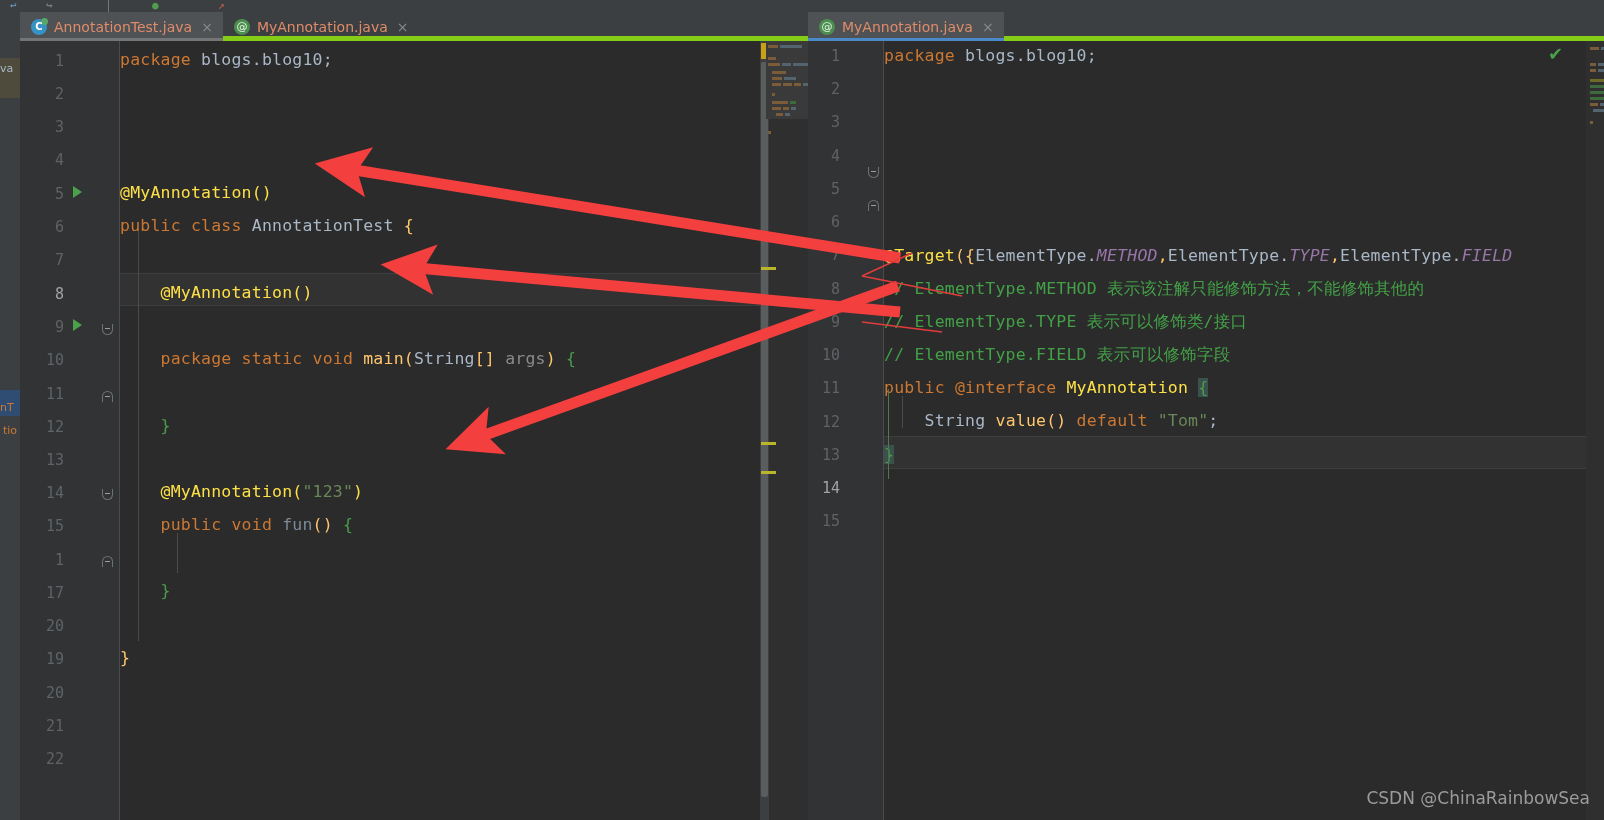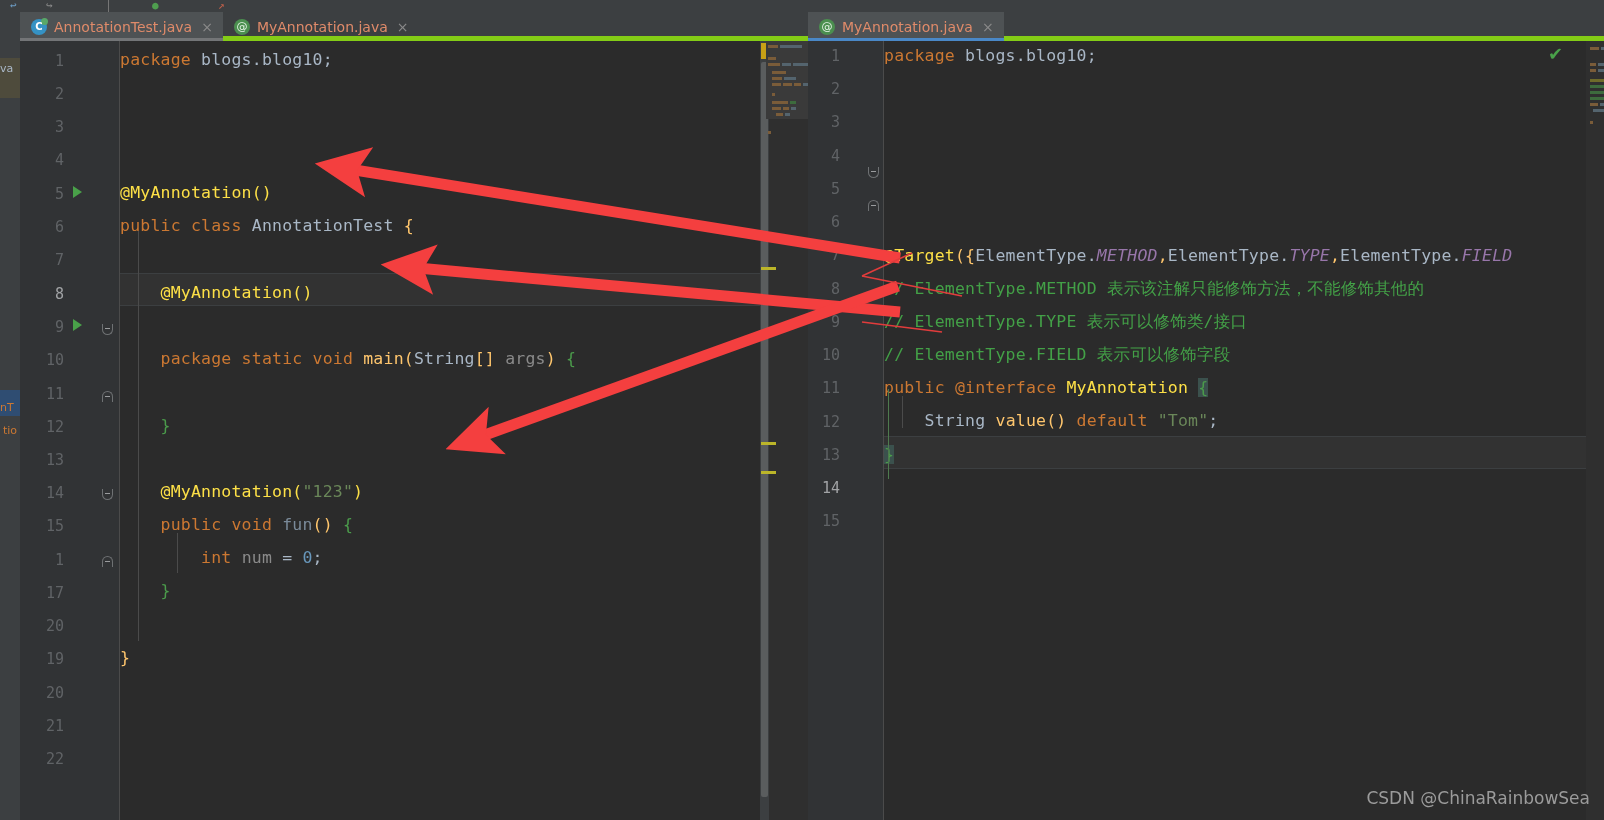--- a/index.html
+++ b/index.html
@@ -286,21 +286,20 @@
       <div class="caret-line" style="top:232px;width:640px;"></div>
 
       <div class="line" style="top:2px;"><span class="kw">package</span> <span class="pkg">blogs.blog10</span><span class="brc">;</span></div>
       <div class="line" style="top:135px;"><span class="anno">@MyAnnotation()</span></div>
       <div class="line" style="top:168px;"><span class="kw">public class</span> <span class="cls">AnnotationTest</span> <span class="brcy">{</span></div>
       <div class="line" style="top:235px;">    <span class="anno">@MyAnnotation()</span></div>
       <div class="line" style="top:301px;">    <span class="kw">package static void</span> <span class="mth">main</span><span class="brcy">(</span><span class="type">String</span><span class="brcy">[]</span> <span class="fldg">args</span><span class="brcy">)</span> <span class="brcg">{</span></div>
       <div class="line" style="top:368px;">    <span class="brcg">}</span></div>
       <div class="line" style="top:434px;">    <span class="anno">@MyAnnotation(</span><span class="str">"123"</span><span class="anno">)</span></div>
       <div class="line" style="top:467px;">    <span class="kw">public void</span> <span class="mthg">fun</span><span class="brcy">()</span> <span class="brcg">{</span></div>
-      <div class="line" style="top:500px;">        <span class="kw">int</span> <span class="fldg">num</span> <span class="brc">=</span> <span class="num">0</span><span class="brc">;</span></div>
       <div class="line" style="top:533px;">    <span class="brcg">}</span></div>
       <div class="line" style="top:600px;"><span class="brcy">}</span></div>
 
       <div class="indent-guide" style="left:18px;top:190px;height:410px;"></div>
       <div class="indent-guide" style="left:57px;top:492px;height:40px;"></div>
     </div>
 
     <div class="minimap" id="minimap-left">
       <div class="scroll-track">
         <div class="warn-sq" style="left:1px;top:2px;width:16px;height:16px;"></div>

